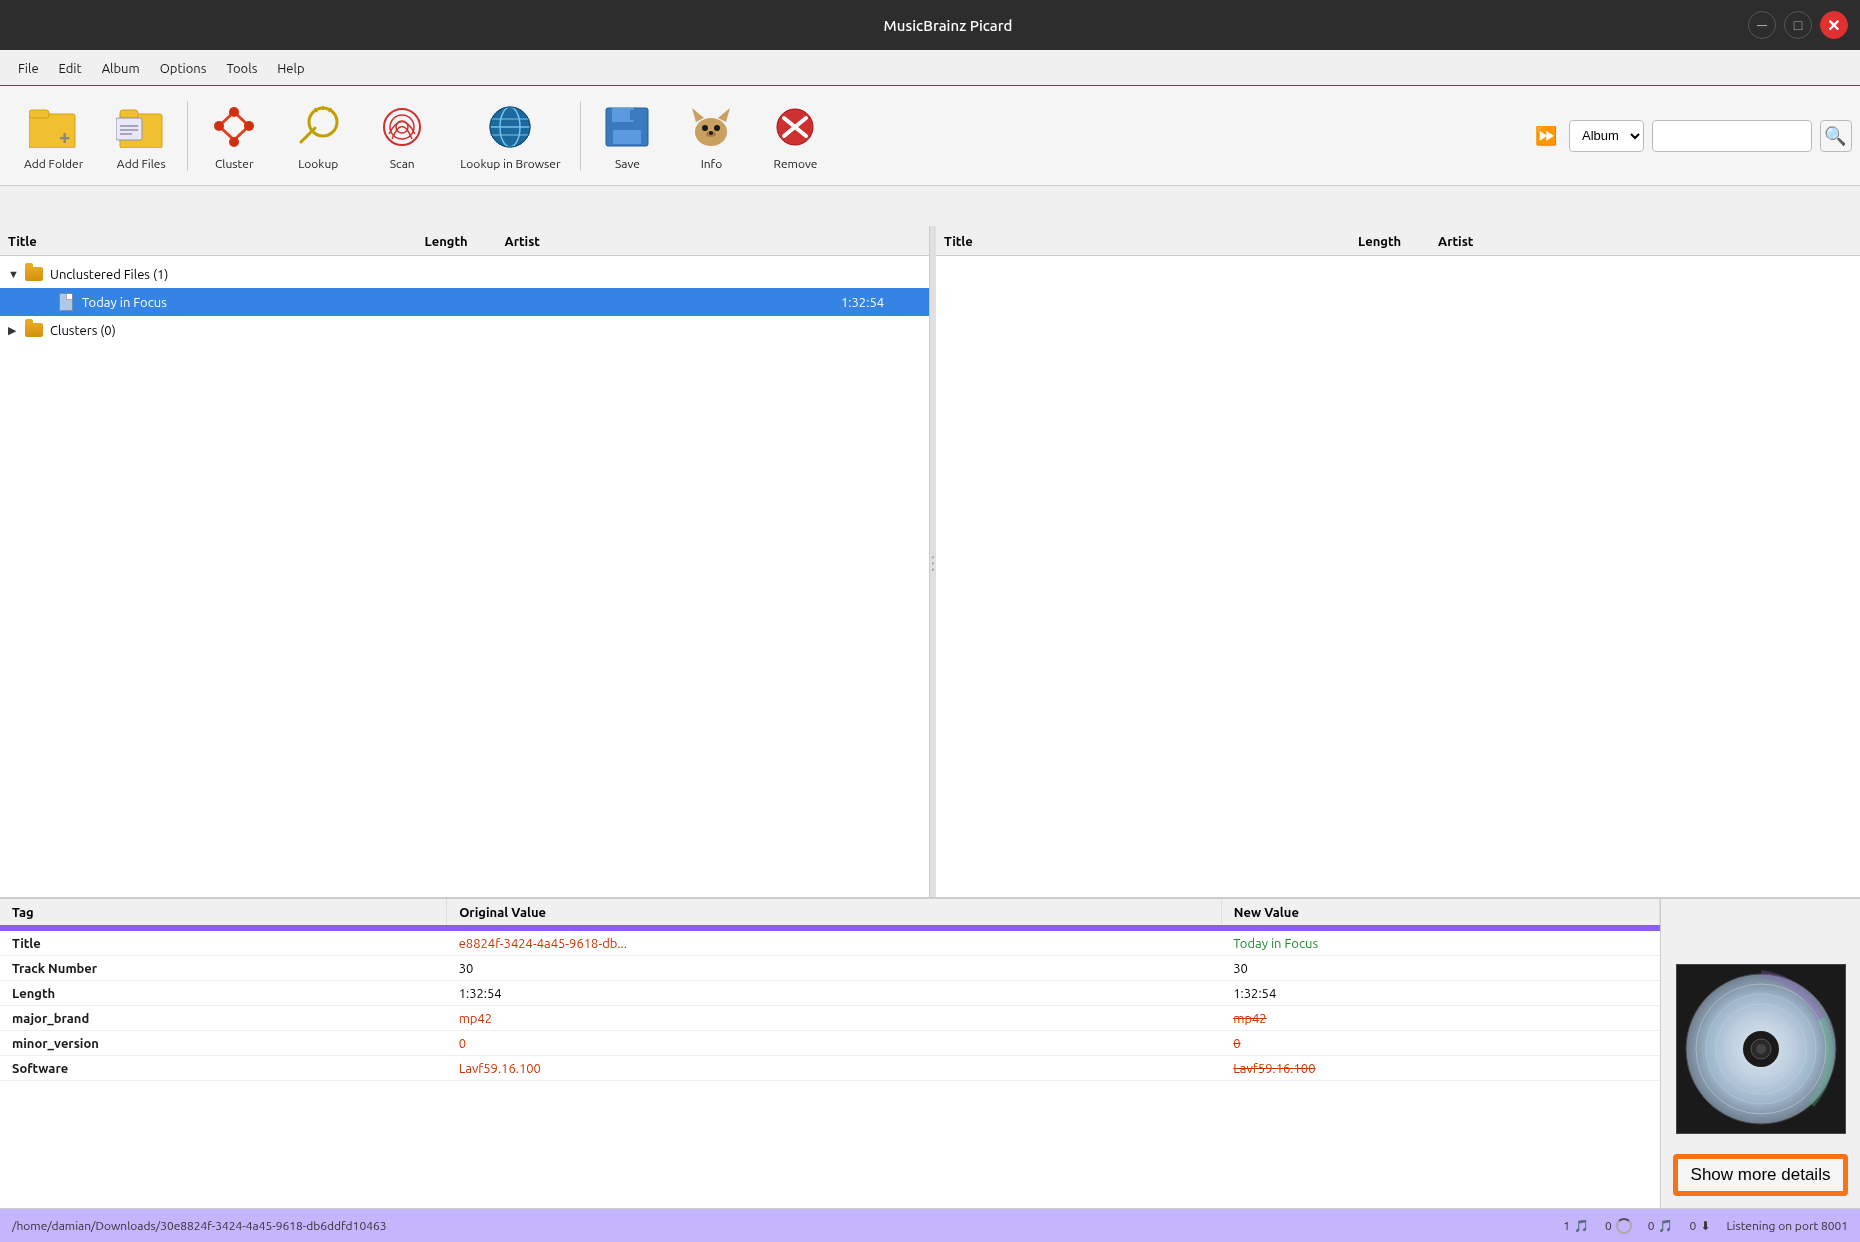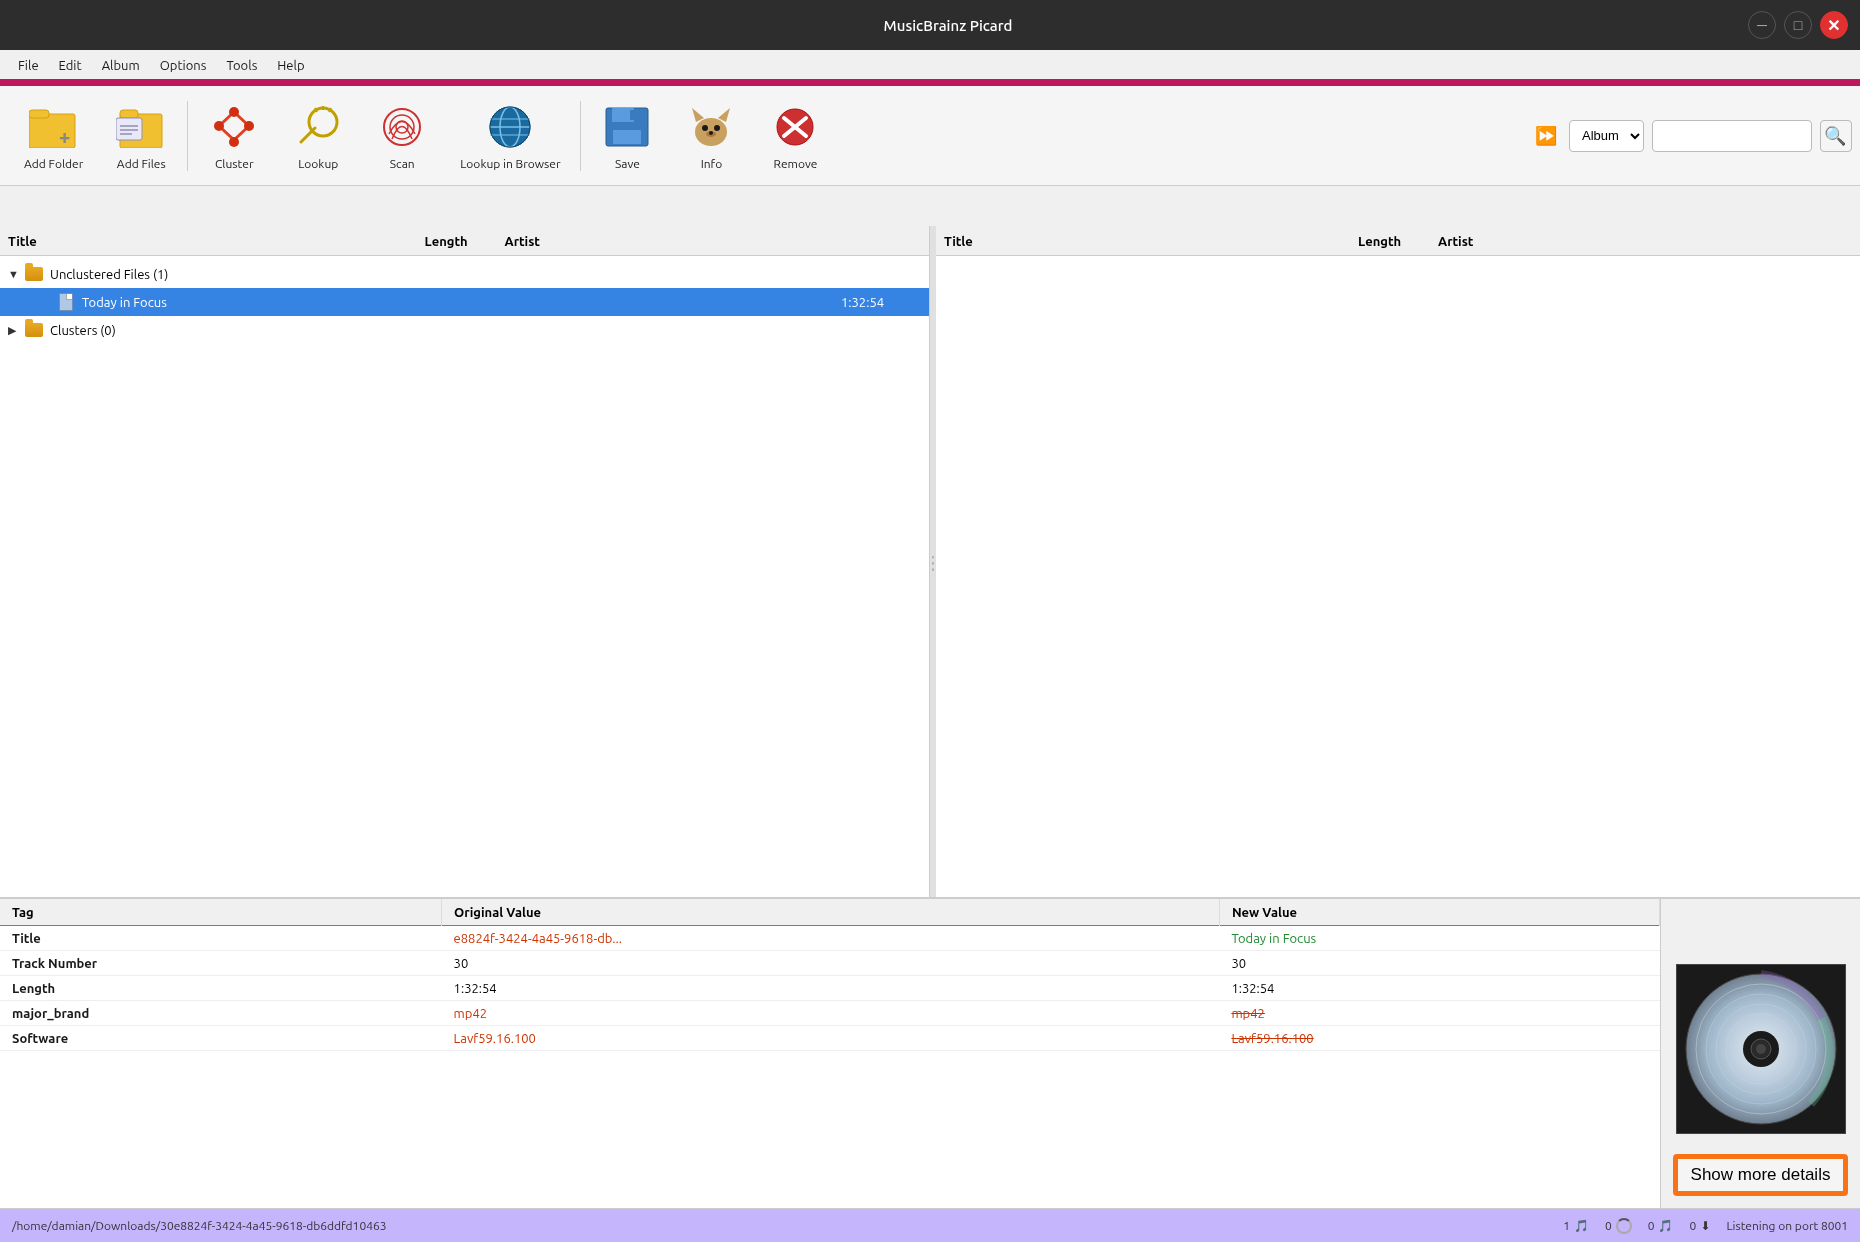--- a/index.html
+++ b/index.html
@@ -58,21 +58,21 @@
       color: white;
       font-size: 16px;
       font-weight: bold;
     }
     .win-btn.minimize { color: #aaa; }
     .win-btn.maximize { color: #aaa; }
 
     
     .menu-bar {
       background: #f0f0f0;
-      border-bottom: 7px solid #be185d;
+      border-bottom: 1px solid #be185d;
       height: 36px;
       display: flex;
       align-items: center;
       padding: 0 8px;
       flex-shrink: 0;
     }
     .menu-item {
       padding: 4px 10px;
       cursor: pointer;
       font-size: 13px;
@@ -314,21 +314,21 @@
       overflow: auto;
       background: white;
     }
 
     table {
       width: 100%;
       border-collapse: collapse;
     }
     thead tr {
       background: #f0f0f0;
-      border-bottom: 1px solid #8b5cf6;
+      border-bottom: 6px solid #8b5cf6;
     }
     thead th {
       padding: 6px 12px;
       text-align: left;
       font-weight: 600;
       font-size: 13px;
       border-right: 1px solid #ddd;
     }
     tbody tr {
       border-bottom: 1px solid #eee;
@@ -656,20 +656,25 @@
               <td class="td-tag">Length</td>
               <td>1:32:54</td>
               <td>1:32:54</td>
             </tr>
             <tr>
               <td class="td-tag">major_brand</td>
               <td class="td-orig-red">mp42</td>
               <td class="td-new-strikethrough">mp42</td>
             </tr>
             <tr>
+              <td class="td-tag">minor_version</td>
+              <td class="td-orig-red">0</td>
+              <td class="td-new-strikethrough">0</td>
+            </tr>
+            <tr>
               <td class="td-tag">Software</td>
               <td class="td-orig-red">Lavf59.16.100</td>
               <td class="td-new-strikethrough">Lavf59.16.100</td>
             </tr>
           </tbody>
       </table>
     </div>
 
     <div class="art-panel">
       <div class="album-art">

